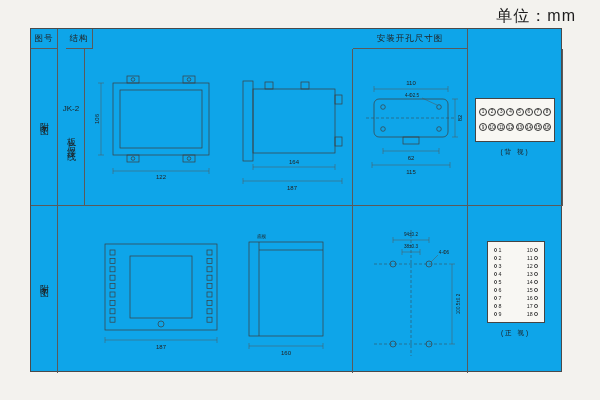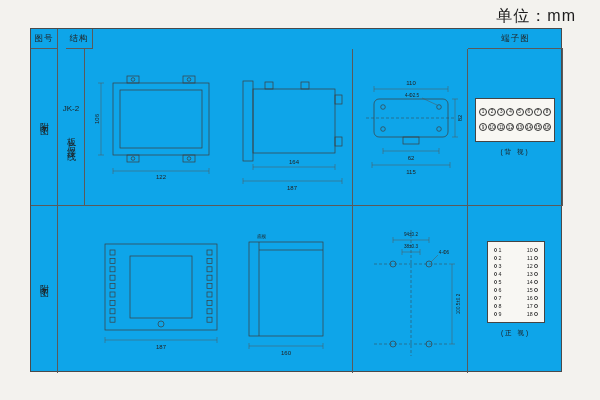--- a/index.html
+++ b/index.html
@@ -41,21 +41,21 @@
 <body>
 
 <div class="page">
 
   <div class="unit">单位：mm</div>
 
   <div id="table">
 
     <div class="cell hdr" style="left:0;top:0;width:27px;height:20px">图号</div>
     <div class="cell hdr" style="left:35px;top:0;width:27px;height:20px">结构</div>
-    <div class="cell hdr noR" style="left:437px;top:0;width:95px;height:20px">端子图</div>
+    <div class="cell hdr" style="left:322px;top:0;width:115px;height:20px">安装开孔尺寸图</div>
 
     <div class="cell" style="left:0;top:20px;width:27px;height:157px">
       <span class="vtext">附图7</span>
     </div>
 
     <div class="cell structcell" style="left:27px;top:20px;width:27px;height:157px">
       <span class="model">JK-2</span>
       <span class="vtext">板后接线</span>
     </div>
 

